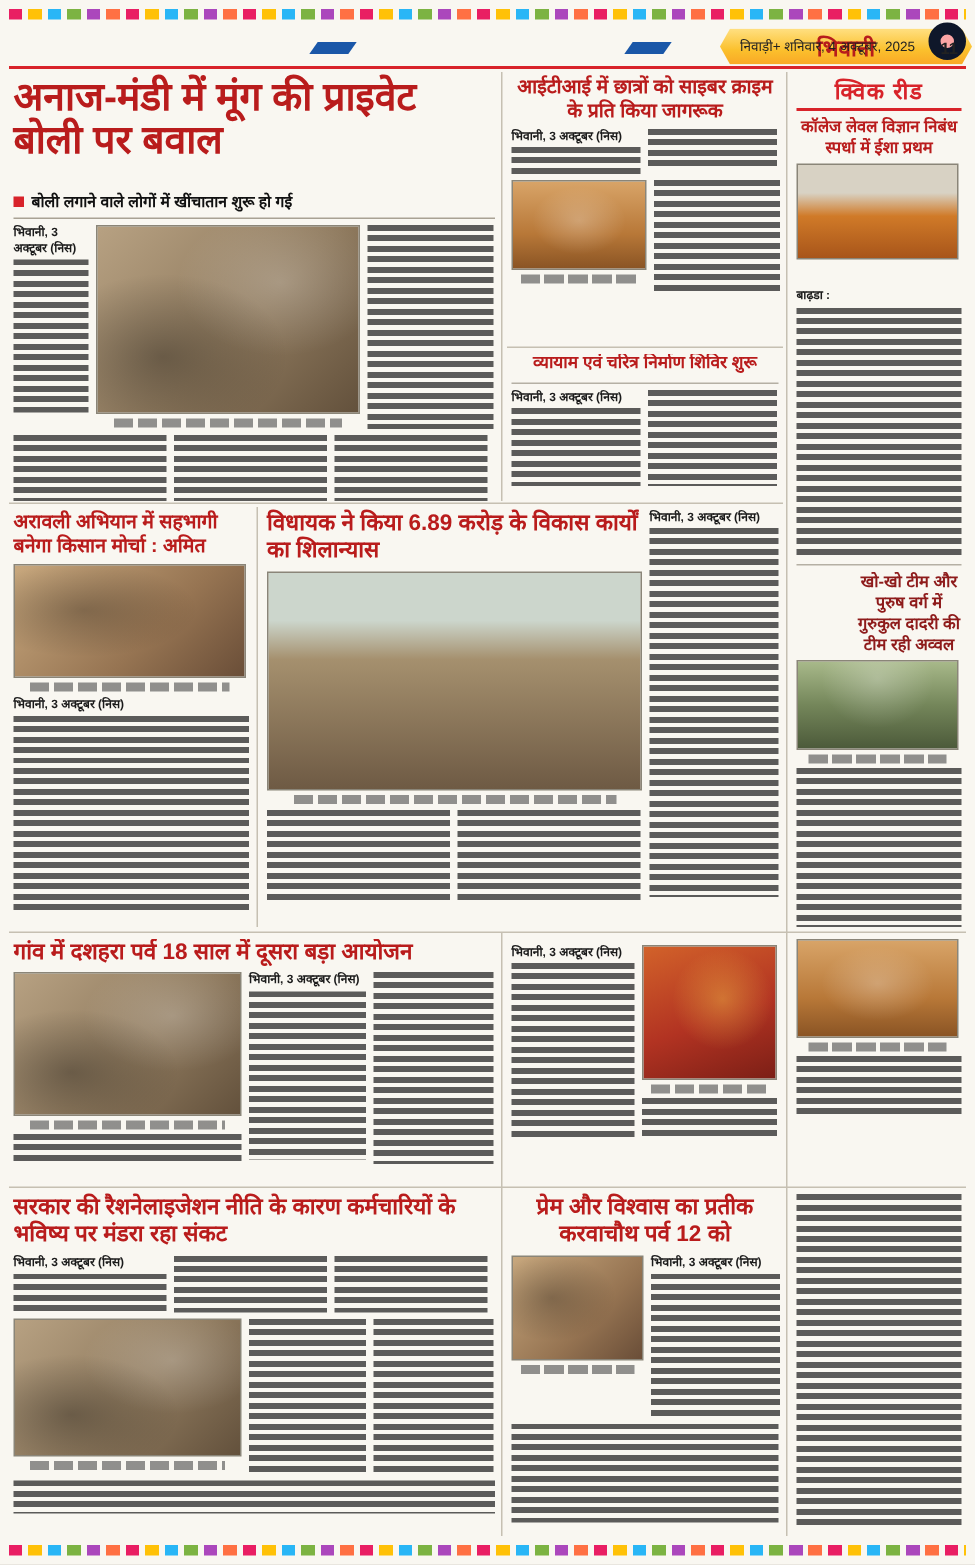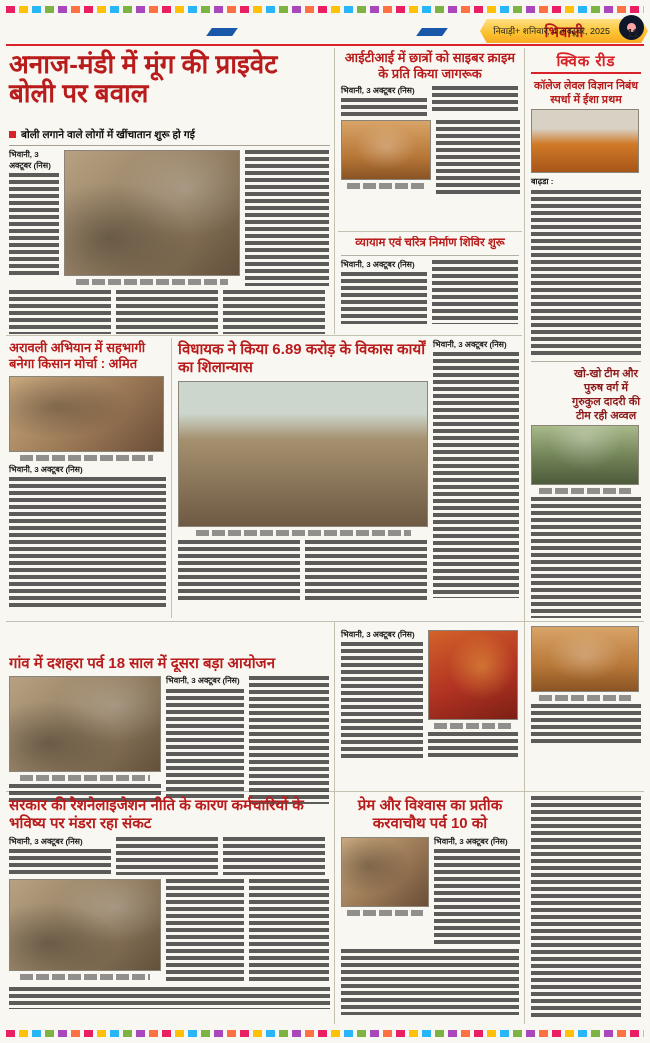--- a/index.html
+++ b/index.html
@@ -85,21 +85,21 @@
   .vline { position:absolute; width:1px; background:#c6c0b2; }
   .hline { position:absolute; height:1px; background:#c6c0b2; }
 
   
   #art-mandi    { left:6px;   top:48px;  width:327px; height:286px; }
   #art-iti      { left:338px; top:48px;  width:184px; height:180px; }
   #art-vyayam   { left:338px; top:234px; width:184px; height:98px; }
   #col-quick    { left:528px; top:48px;  width:116px; height:570px; }
   #art-aravali  { left:6px;   top:338px; width:163px; height:280px; }
   #art-vidhayak { left:175px; top:338px; width:347px; height:280px; }
-  #art-dussehra { left:6px;   top:624px; width:327px; height:164px;margin-top:28px; }
+  #art-dussehra { left:6px;   top:624px; width:327px; height:164px; }
   #art-durga    { left:338px; top:624px; width:184px; height:164px; }
   #art-judo     { left:528px; top:624px; width:116px; height:164px; }
   #art-ration   { left:6px;   top:794px; width:327px; height:232px; }
   #art-karva    { left:338px; top:794px; width:184px; height:232px; }
   #col-rb       { left:528px; top:794px; width:116px; height:232px; }
 </style>
 </head>
 <body>
 
 <div class="page">
@@ -183,21 +183,21 @@
       <div class="greek col" style="width:86px;height:64px;"></div>
     </div>
   </section>
 
   <aside class="art" id="col-quick">
     <div class="quick-header">क्विक रीड</div>
     <h3 class="hl hl-s center">कॉलेज लेवल विज्ञान निबंध स्पर्धा में ईशा प्रथम</h3>
     <figure class="photo-wrap" style="width:108px;margin-top:3px;">
       <div class="photo photo-c" style="height:64px;"></div>
     </figure>
-    <div class="dateline" style="margin-top:4px;">बाढ़डा :</div>
+    <div class="dateline" style="margin-top:19px;">बाढ़डा :</div>
     <div class="greek" style="height:166px;"></div>
     <div class="hr"></div>
     <h3 class="hl hl-s center maroon">खो-खो टीम और पुरुष वर्ग में गुरुकुल दादरी की टीम रही अव्वल</h3>
     <figure class="photo-wrap" style="width:108px;margin-top:3px;">
       <div class="photo photo-b" style="height:60px;"></div>
       <div class="caption-greek"></div>
     </figure>
     <div class="greek" style="height:140px;margin-top:3px;"></div>
   </aside>
 
@@ -284,21 +284,21 @@
         <div class="photo photo-a" style="height:92px;"></div>
         <div class="caption-greek"></div>
       </figure>
       <div class="greek col" style="width:78px;height:104px;"></div>
       <div class="greek col" style="width:80px;height:104px;"></div>
     </div>
     <div class="greek" style="height:22px;margin-top:4px;"></div>
   </section>
 
   <section class="art" id="art-karva">
-    <h1 class="hl hl-l center">प्रेम और विश्वास का प्रतीक करवाचौथ पर्व 10 को</h1>
+    <h1 class="hl hl-l center">प्रेम और विश्वास का प्रतीक करवाचौथ पर्व 12 को</h1>
     <div class="row">
       <figure class="photo-wrap" style="width:88px;">
         <div class="photo photo-f" style="height:70px;"></div>
         <div class="caption-greek"></div>
       </figure>
       <div class="col" style="width:86px;">
         <div class="dateline">भिवानी, 3 अक्टूबर (निस)</div>
         <div class="greek" style="height:96px;"></div>
       </div>
     </div>

